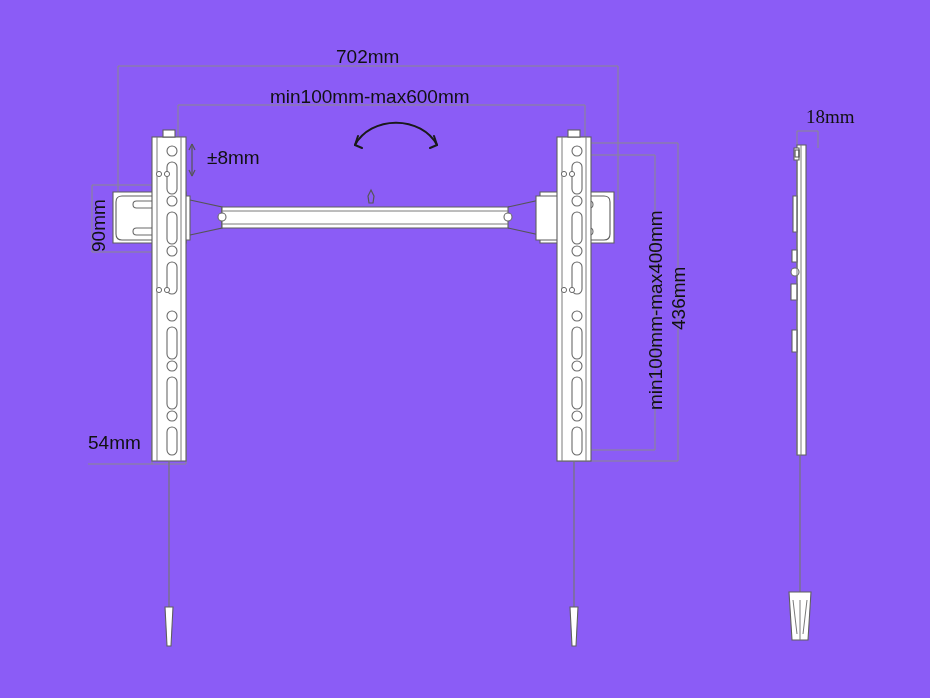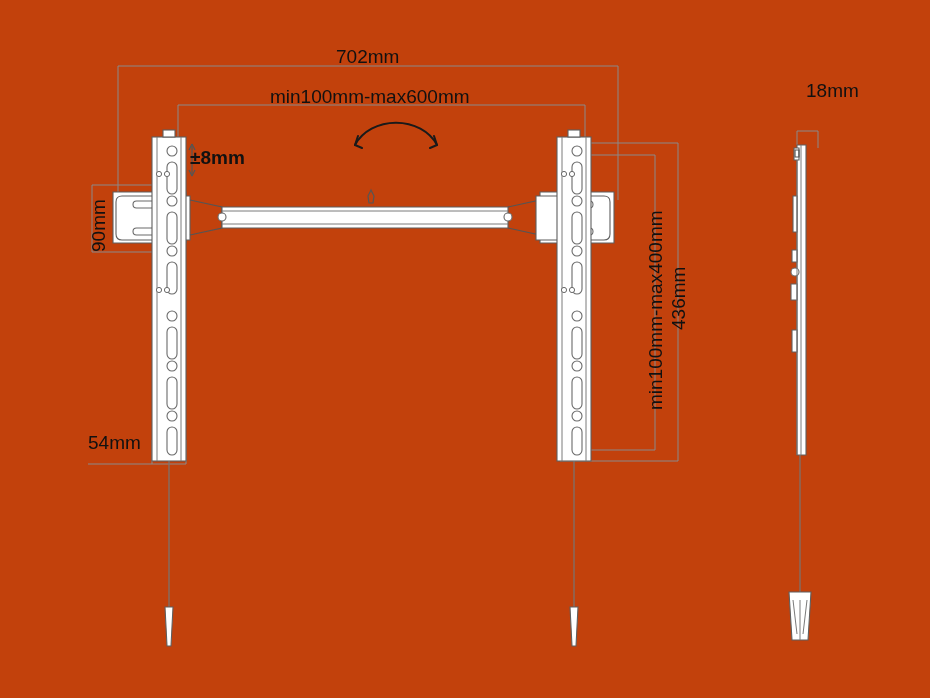--- a/index.html
+++ b/index.html
@@ -8,21 +8,21 @@
     background: #ffffff;
   }
   body {
     font-family: "Liberation Sans", sans-serif;
     color: #1a1a1a;
   }
   #canvas {
     position: relative;
     width: 930px;
     height: 698px;
-    background: #c2410c;
+    background: #8b5cf6;
     overflow: hidden;
   }
   svg.drawing {
     position: absolute;
     left: 0;
     top: 0;
     width: 930px;
     height: 698px;
   }
   .dim-label {
@@ -216,25 +216,25 @@
       <path class="ln" d="M807 600 L803 634"></path>
       <path class="ln" d="M800 600 L800 640"></path>
     </g>
 
   </svg>
 
   <div class="dim-label" style="left:336px; top:46px;">702mm</div>
 
   <div class="dim-label" style="left:270px; top:86px;text-align:center;">min100mm-max600mm</div>
 
-  <div class="dim-label" style="left:190px; top:147px;font-weight:bold;">±8mm</div>
+  <div class="dim-label" style="left:207px; top:147px;">±8mm</div>
 
   <div class="dim-label vert-label" style="left:88px; top:252px; transform:rotate(-90deg);">90mm</div>
 
   <div class="dim-label vert-label" style="left:645px; top:410px; transform:rotate(-90deg);">min100mm-max400mm</div>
 
   <div class="dim-label vert-label" style="left:668px; top:330px; transform:rotate(-90deg);">436mm</div>
 
   <div class="dim-label" style="left:88px; top:432px;">54mm</div>
 
-  <div class="dim-label" style="left:806px; top:80px;">18mm</div>
+  <div class="dim-label" style="left:806px; top:106px;font-family:Liberation Serif, serif;">18mm</div>
 
 </div>
 
 </body></html>

